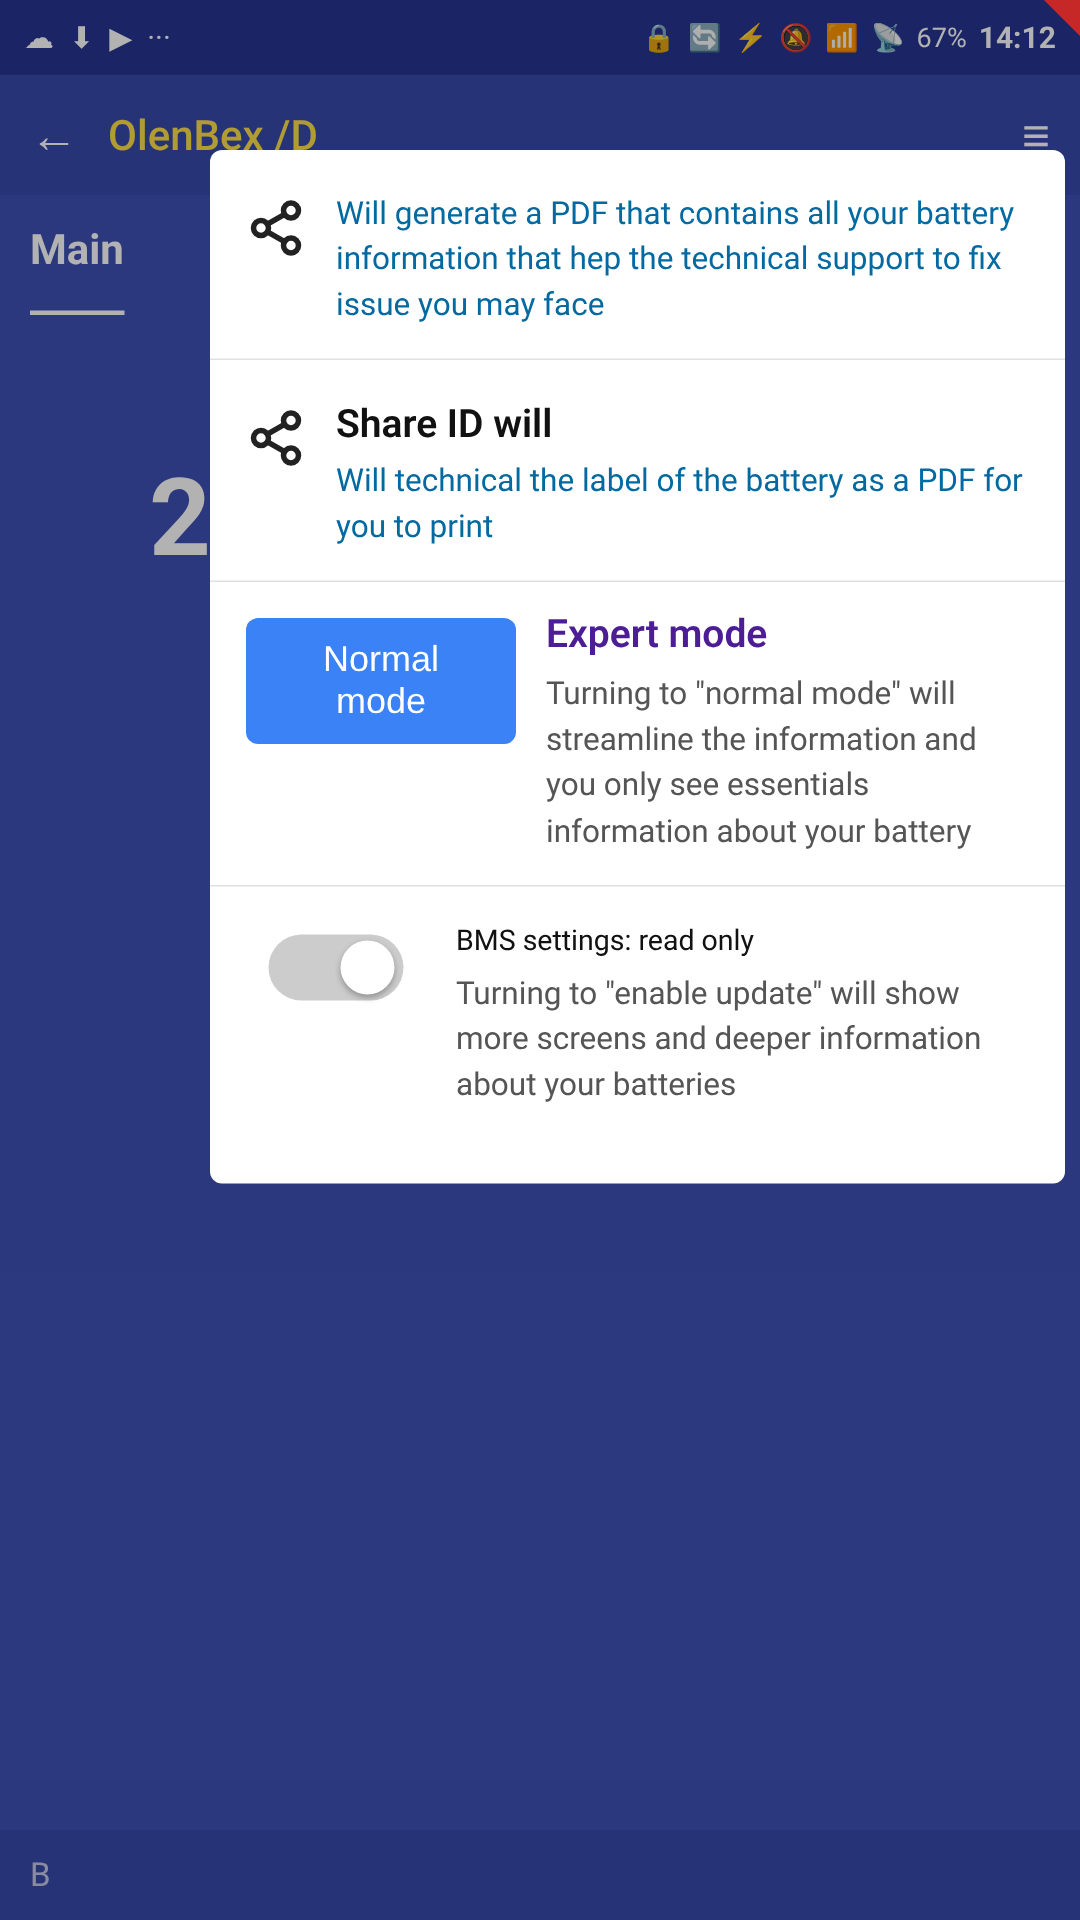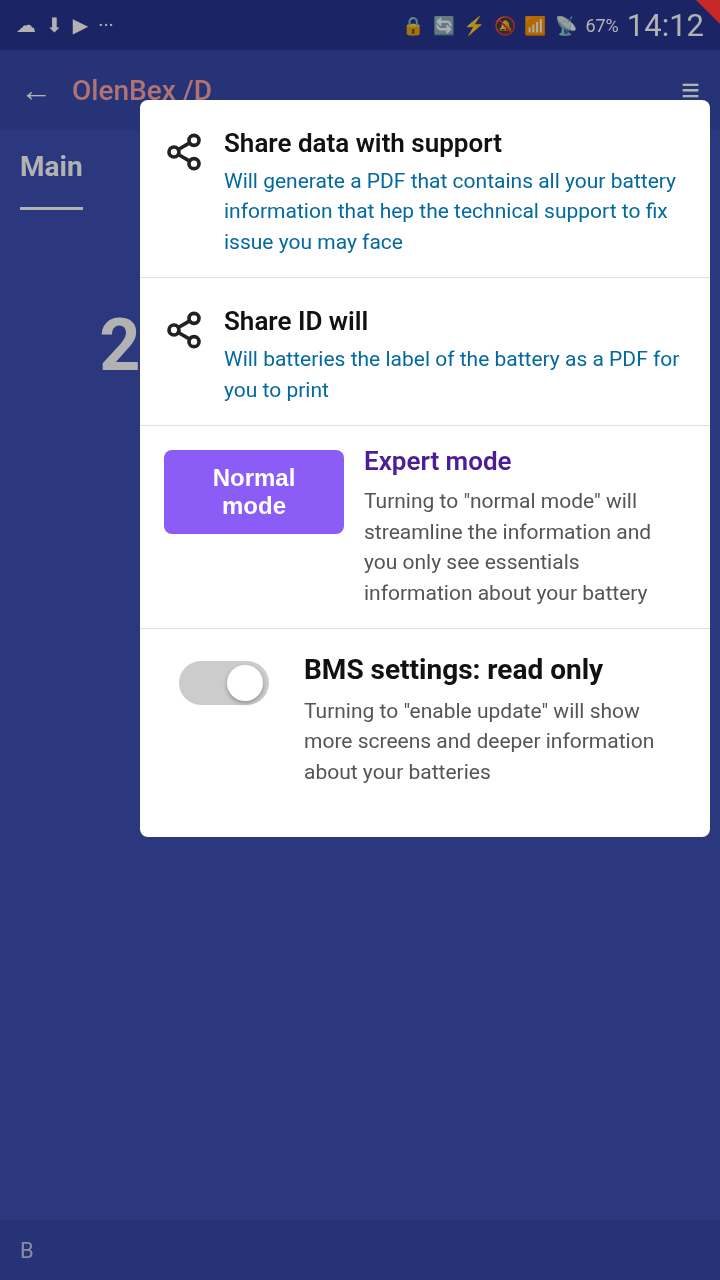--- a/index.html
+++ b/index.html
@@ -30,41 +30,41 @@
       align-items: center;
       gap: 10px;
     }
     .status-bar-right {
       display: flex;
       align-items: center;
       gap: 8px;
       font-size: 18px;
     }
     .status-time {
-      font-size: 31px;
-      font-weight: normal;
+      font-size: 20px;
+      font-weight: bold;
     }
 
     
     .app-bar {
       width: 100%;
       height: 80px;
       background: #3949ab;
       display: flex;
       align-items: center;
       padding: 0 20px;
       gap: 20px;
     }
     .app-bar-back {
       color: white;
       font-size: 32px;
       cursor: pointer;
     }
     .app-bar-title {
-      color: #fca5a5;
+      color: #fde047;
       font-size: 28px;
       font-weight: 500;
       flex: 1;
     }
     .app-bar-menu {
       color: white;
       font-size: 32px;
       cursor: pointer;
     }
 
@@ -200,27 +200,27 @@
       gap: 20px;
     }
     .expert-left {
       flex-shrink: 0;
       width: 180px;
       display: flex;
       align-items: flex-start;
       padding-top: 4px;
     }
     .normal-mode-btn {
-      background: #8b5cf6;
+      background: #3b82f6;
       color: white;
       border: none;
       border-radius: 8px;
       padding: 14px 18px;
       font-size: 24px;
-      font-weight: 700;
+      font-weight: 400;
       cursor: pointer;
       width: 100%;
       text-align: center;
     }
     .expert-text {
       flex: 1;
     }
     .expert-title {
       font-size: 26px;
       font-weight: 600;
@@ -265,22 +265,22 @@
       background: white;
       border-radius: 50%;
       position: absolute;
       right: 6px;
       box-shadow: 0 2px 4px rgba(0,0,0,0.3);
     }
     .bms-text {
       flex: 1;
     }
     .bms-title {
-      font-size: 28px;
-      font-weight: 700;
+      font-size: 19px;
+      font-weight: 400;
       color: #111;
       margin-bottom: 10px;
     }
     .bms-desc {
       font-size: 21px;
       color: #555;
       line-height: 1.45;
     }
 
     
@@ -338,38 +338,37 @@
     <div class="menu-icon">
       <svg class="share-svg" viewBox="0 0 24 24" fill="none" stroke="#222" stroke-width="2.2" stroke-linecap="round" stroke-linejoin="round">
         <circle cx="18" cy="5" r="3"></circle>
         <circle cx="6" cy="12" r="3"></circle>
         <circle cx="18" cy="19" r="3"></circle>
         <line x1="8.59" y1="13.51" x2="15.42" y2="17.49"></line>
         <line x1="15.41" y1="6.51" x2="8.59" y2="10.49"></line>
       </svg>
     </div>
     <div class="menu-text">
-      <div class="menu-title">Share data with support</div>
       <div class="menu-desc">Will generate a PDF that contains all your battery information that hep the technical support to fix issue you may face</div>
     </div>
   </div>
 
   <div class="menu-item">
     <div class="menu-icon">
       <svg class="share-svg" viewBox="0 0 24 24" fill="none" stroke="#222" stroke-width="2.2" stroke-linecap="round" stroke-linejoin="round">
         <circle cx="18" cy="5" r="3"></circle>
         <circle cx="6" cy="12" r="3"></circle>
         <circle cx="18" cy="19" r="3"></circle>
         <line x1="8.59" y1="13.51" x2="15.42" y2="17.49"></line>
         <line x1="15.41" y1="6.51" x2="8.59" y2="10.49"></line>
       </svg>
     </div>
     <div class="menu-text">
       <div class="menu-title">Share ID will</div>
-      <div class="menu-desc">Will batteries the label of the battery as a PDF for you to print</div>
+      <div class="menu-desc">Will technical the label of the battery as a PDF for you to print</div>
     </div>
   </div>
 
   <div class="expert-row">
     <div class="expert-left">
       <button class="normal-mode-btn">Normal mode</button>
     </div>
     <div class="expert-text">
       <div class="expert-title">Expert mode</div>
       <div class="expert-desc">Turning to "normal mode" will streamline the information and you only see essentials information about your battery</div>

